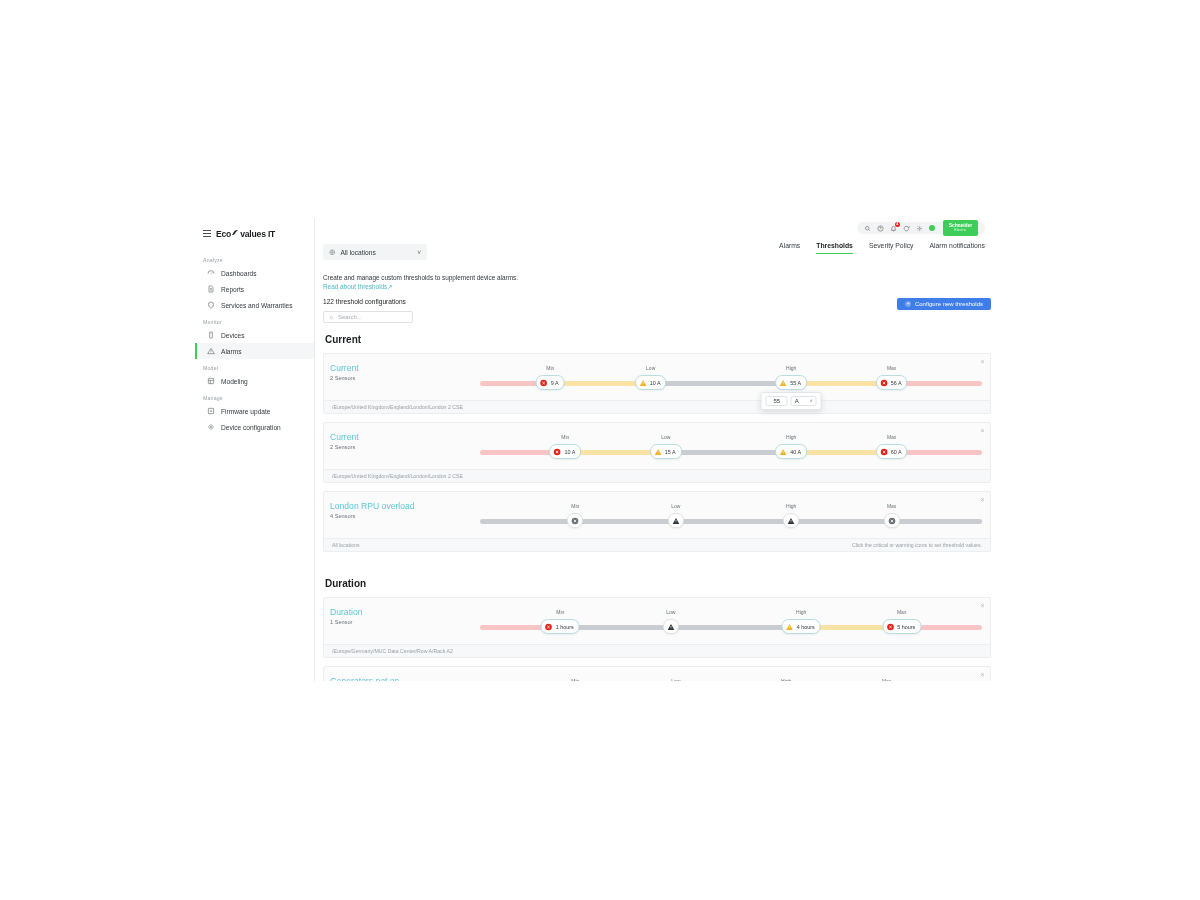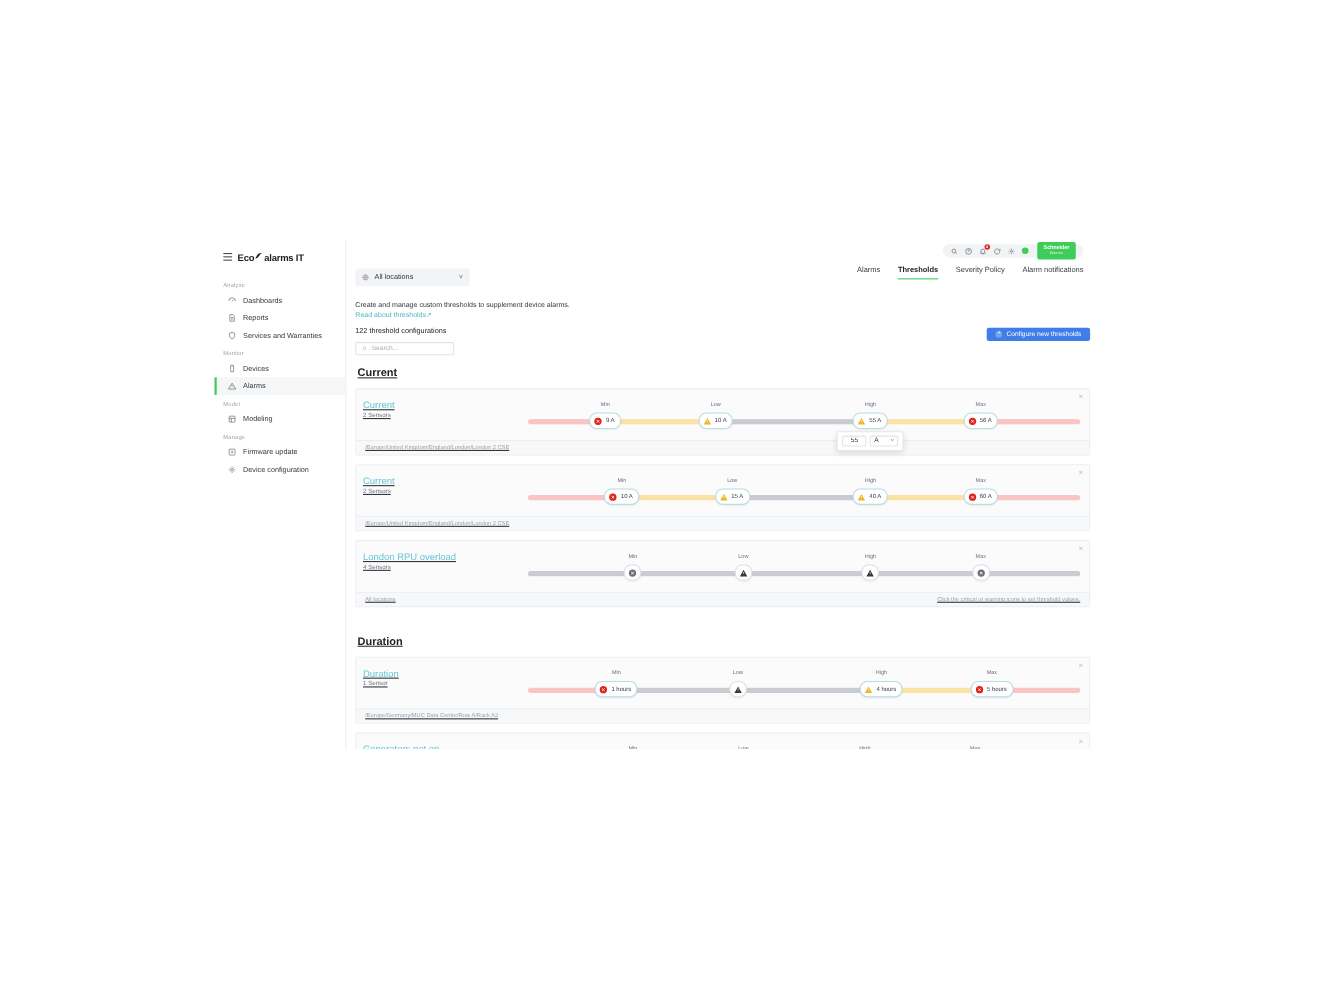--- a/index.html
+++ b/index.html
@@ -118,21 +118,21 @@
     height: 12px; padding: 0 8px; font-size: 6px; cursor: pointer;
     display: flex; align-items: center; gap: 4px;
     font-family: "Liberation Sans", sans-serif;
   }
   .cfg-btn .plus {
     width: 5.5px; height: 5.5px; border-radius: 50%;
     background: rgba(255,255,255,.28); color: #fff;
     font-size: 5px; line-height: 5.5px; text-align: center;
   }
 
-  .scroll-area { position: absolute; left: 8px; right: 4px; top: 116px; bottom: 0; text-decoration: underline; }
+  .scroll-area { position: absolute; left: 8px; right: 4px; top: 116px; bottom: 0; }
 
   .section-title { font-size: 10px; font-weight: 700; color: #1c1f22; margin: 0 0 8px 2px; }
   .section-title.second { margin-top: 26px; }
 
   .card {
     background: #fbfbfc; border: 1px solid #eceef0; border-radius: 2px;
     margin-bottom: 8px; position: relative;
   }
   .card-body { display: flex; align-items: flex-start; padding: 6px 8px 4px 6px; min-height: 34px; position: relative; }
   .card-meta { width: 150px; flex: 0 0 150px; padding-top: 3px; }
@@ -199,21 +199,21 @@
 
   <aside class="sidebar">
     <div class="brand">
       <span class="hamburger">
           <i></i>
           <i></i>
           <i></i>
         </span>
       <span class="brand-text"><span>Eco</span><span class="brand-mark"><svg width="9" height="9" viewBox="0 0 24 24">
               <path d="M17 4c-5 0-9 3.5-11 8-1 2.2-2 4-3.5 5 3.5 1 7-1.5 9-5 1.8-3.2 4-5.5 7-6.5z" fill="#1c1f22"></path>
-            </svg></span><span>alarms IT</span></span>
+            </svg></span><span>values IT</span></span>
     </div>
 
     <div>
       <div class="nav-group-label">Analyze</div>
       <div class="nav-item">
         <span class="nav-ico">
             <svg viewBox="0 0 24 24" fill="none" stroke="#5b6167" stroke-width="1.8">
               <path d="M3 14a9 9 0 0 1 18 0"></path>
               <path d="M12 14l4-4"></path>
             </svg>

